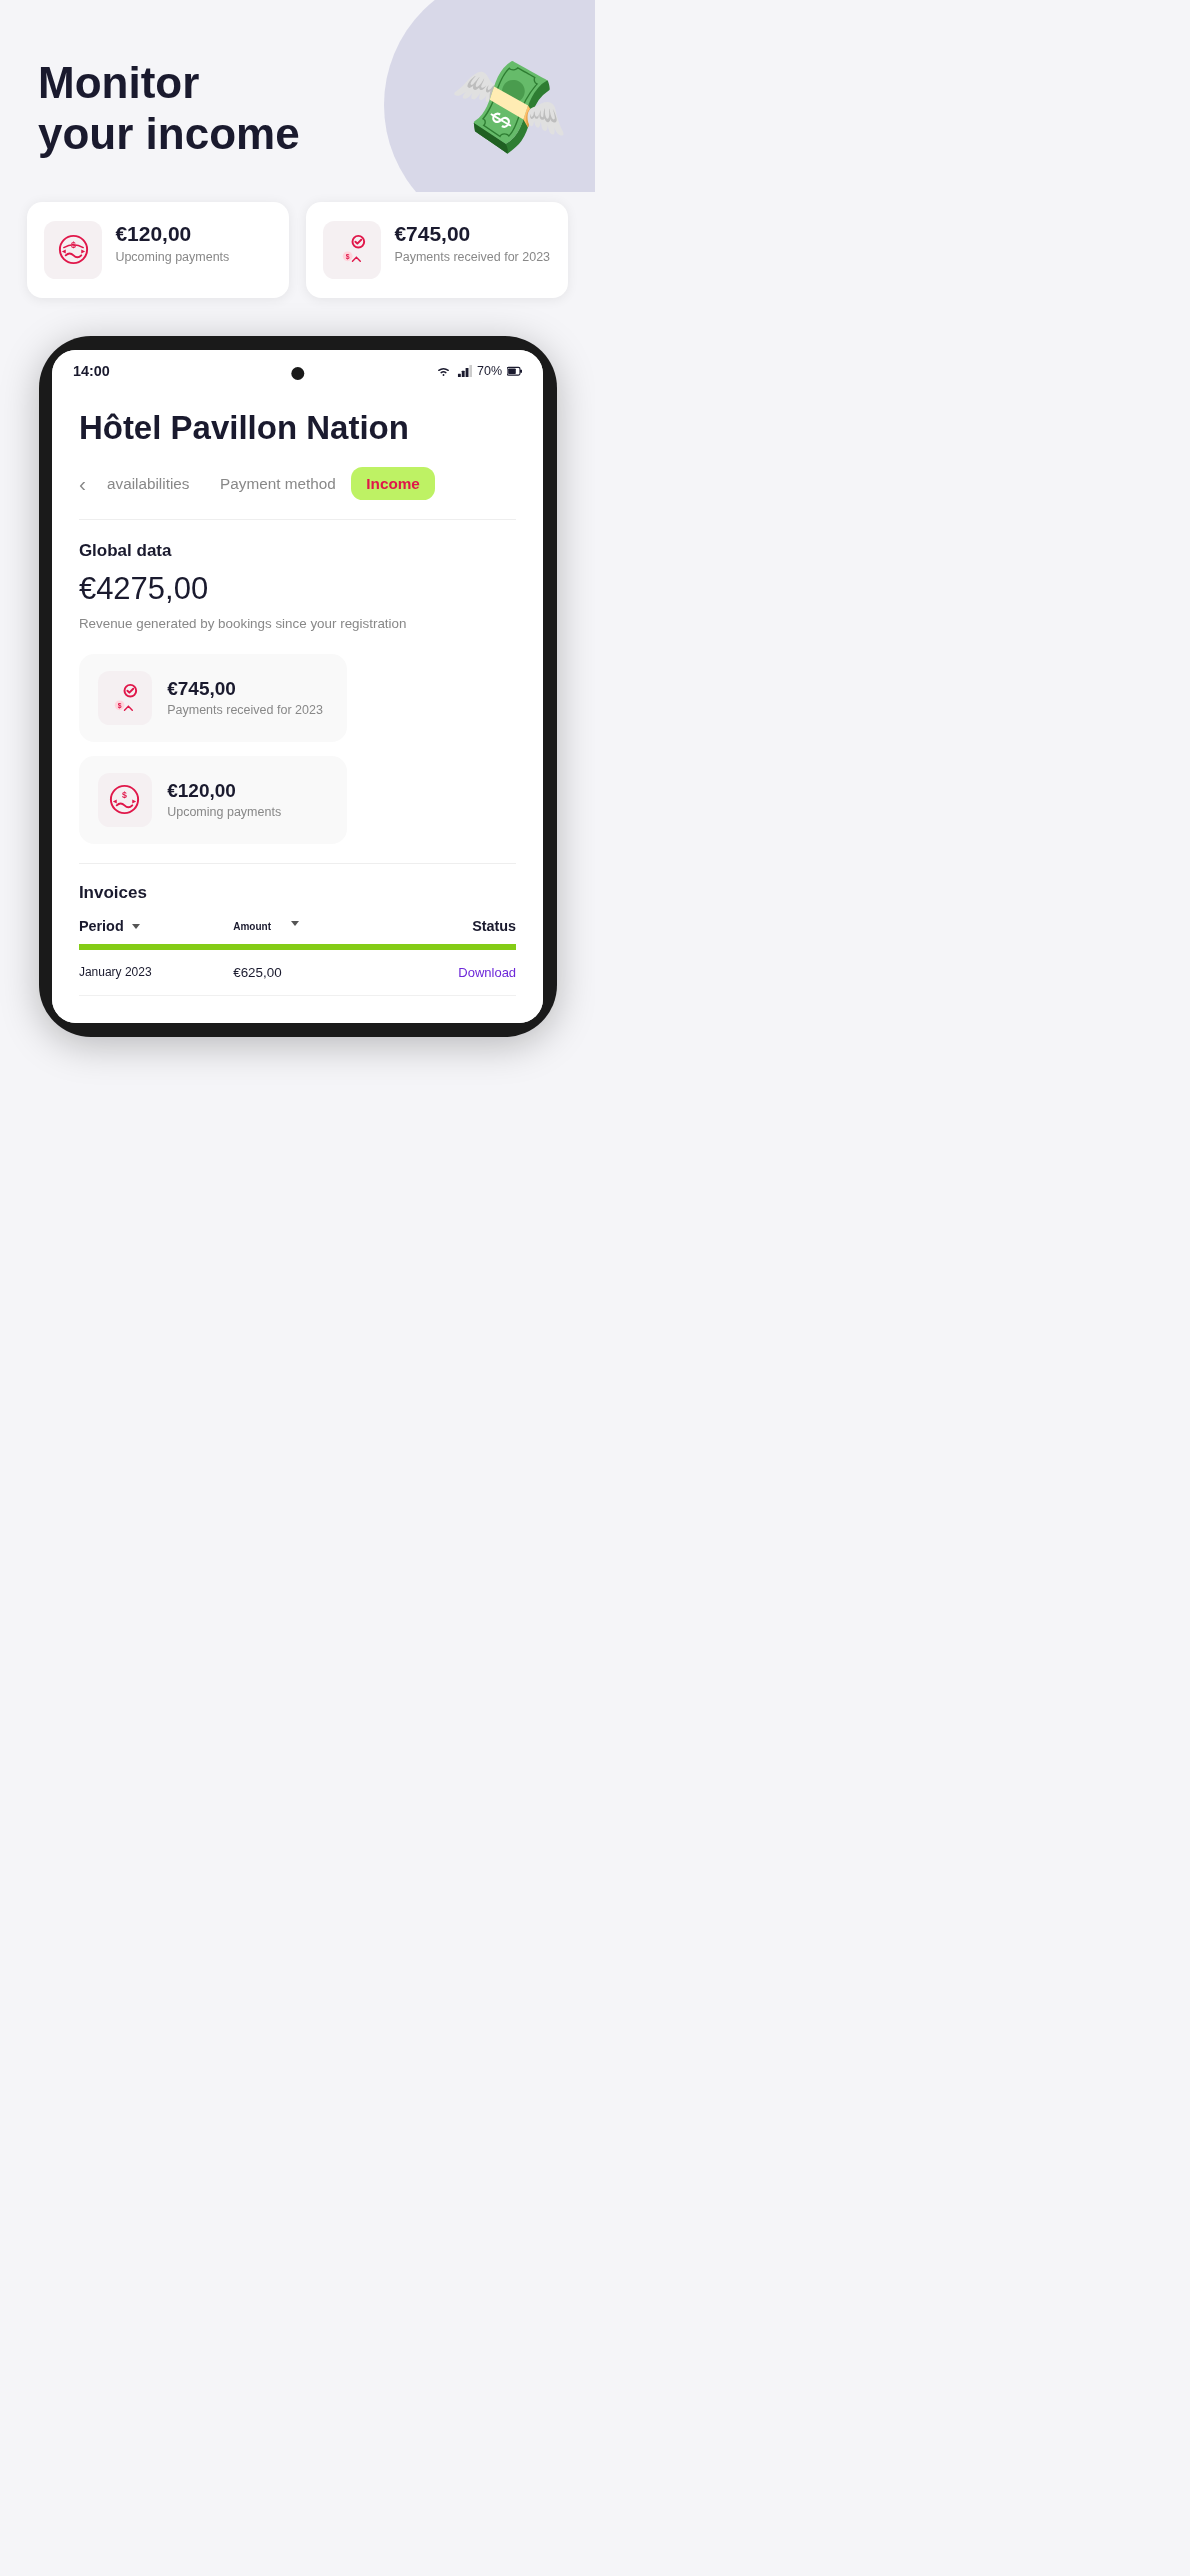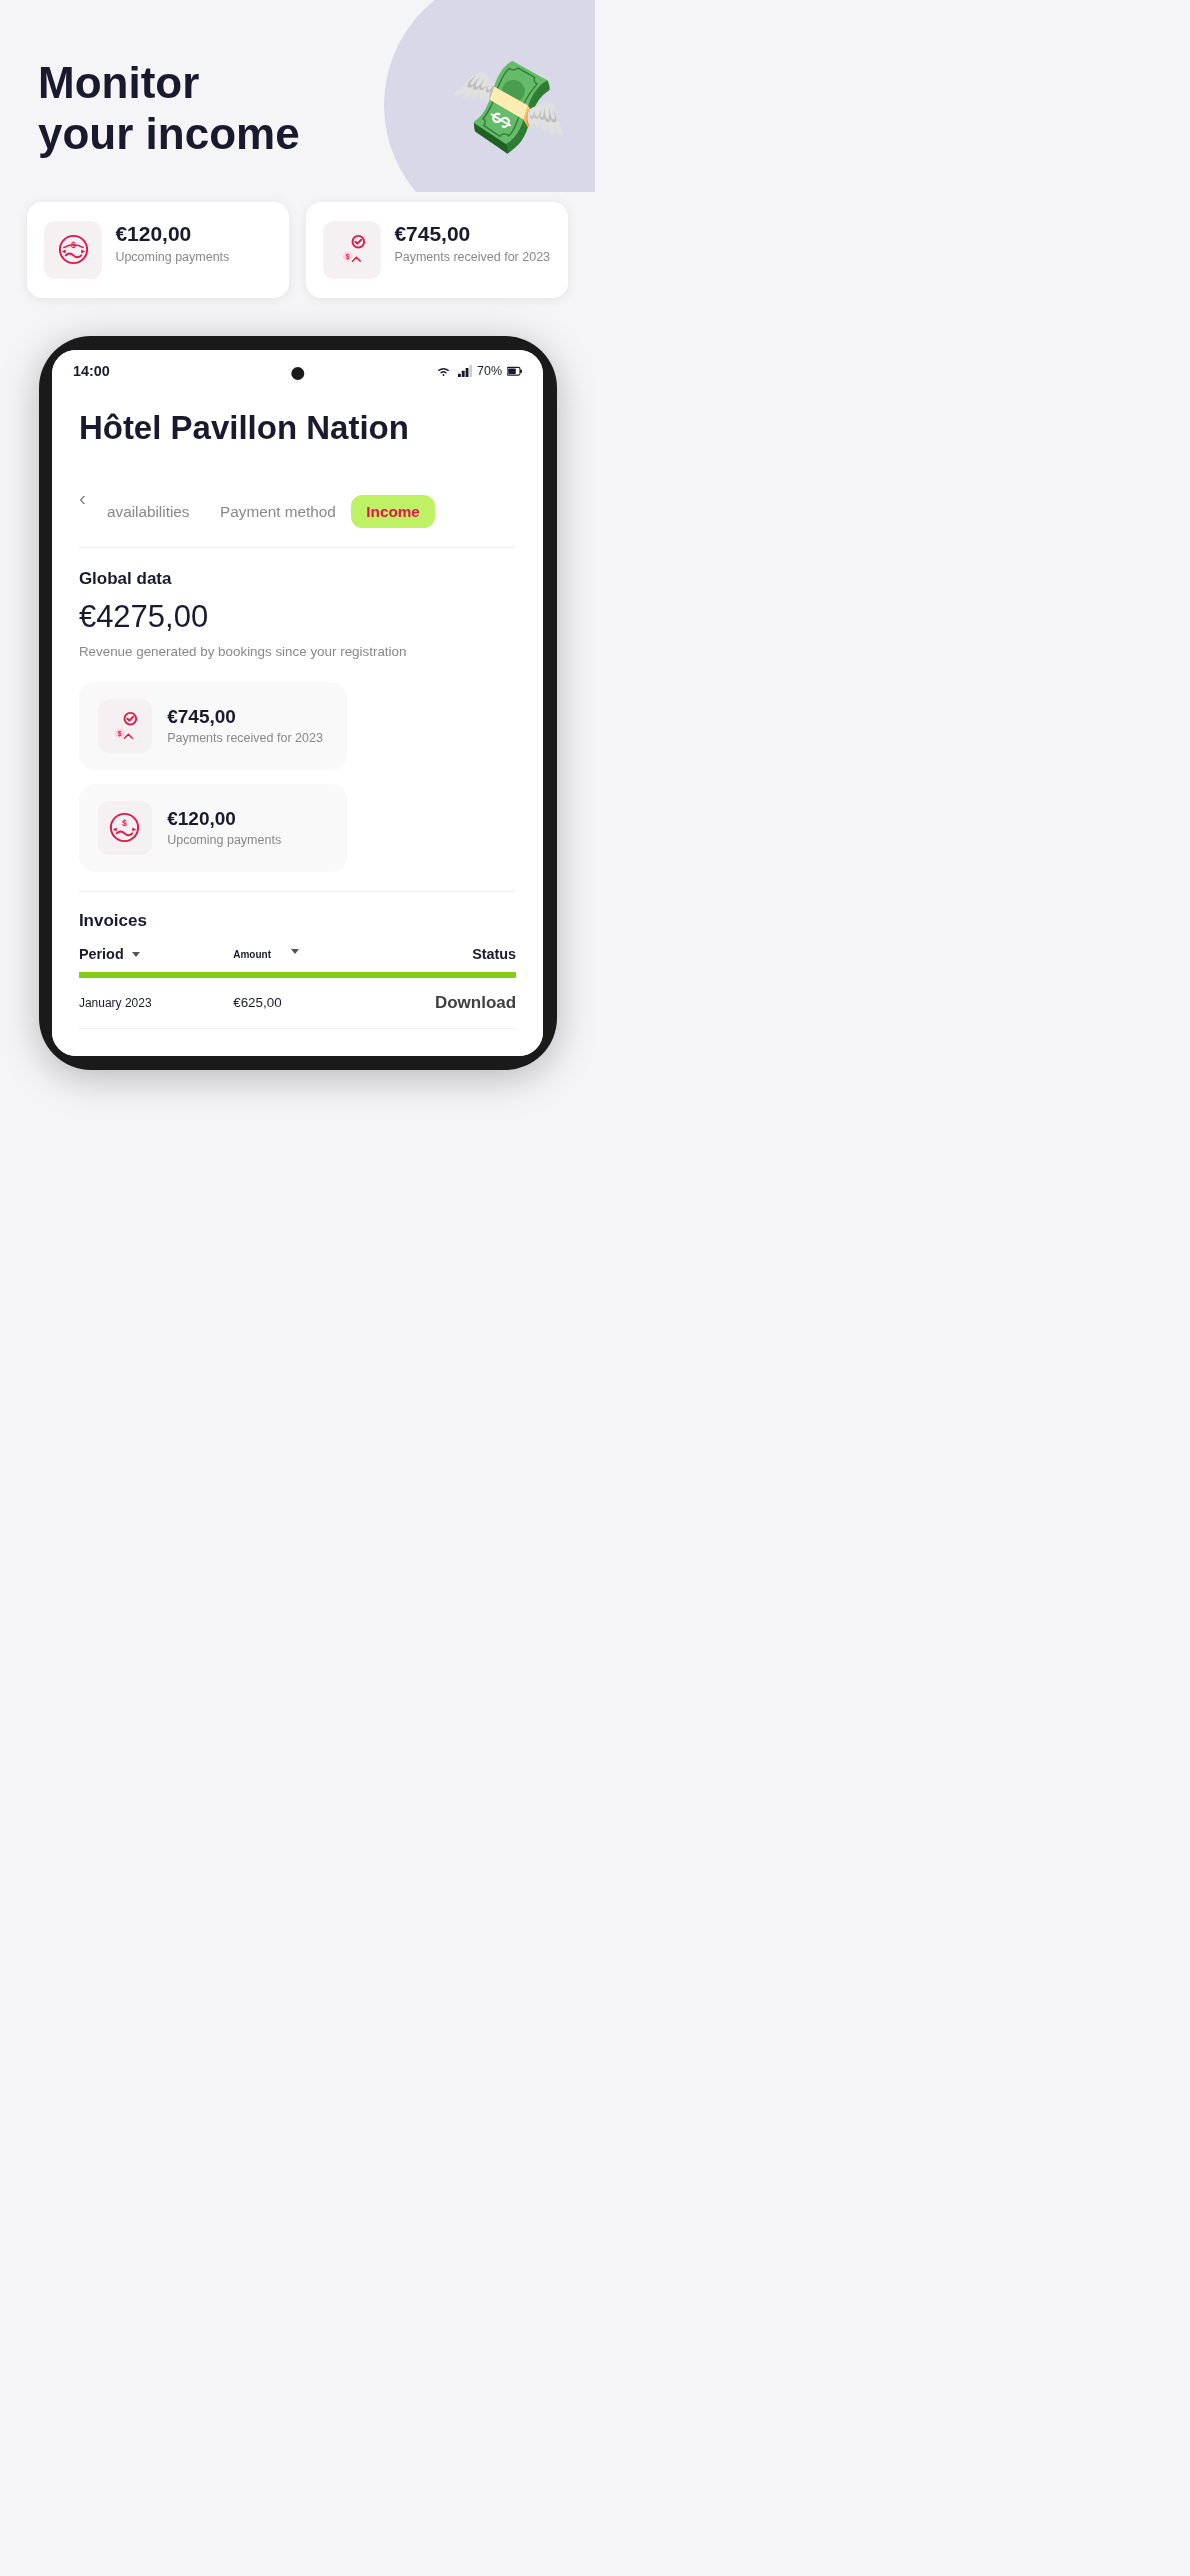--- a/index.html
+++ b/index.html
@@ -197,21 +197,20 @@
       margin-right: 5.8px;
       cursor: pointer;
     }
 
     .tab-item {
       font-size: 15.3px;
       color: #888;
       padding: 7.7px 15.3px;
       cursor: pointer;
       white-space: nowrap;
-      margin-top: 28px;
     }
 
     .tab-item.active-tab {
       background: #bef264;
       color: #e0174a;
       font-weight: 700;
       border-radius: 11.5px;
       border: none;
     }
 
@@ -353,23 +352,23 @@
     }
 
     .inv-amount {
       flex: 1.2;
       font-size: 13.4px;
       color: #1a1a2e;
     }
 
     .inv-download {
       flex: 1;
-      font-size: 17px;
-      font-weight: 700;
-      color: #404040;
+      font-size: 13px;
+      font-weight: 400;
+      color: #6d28d9;
       text-align: right;
       cursor: pointer;
     }
   </style>
 </head>
 <body>
 
 <div class="page-wrapper">
 
   <div class="hero">

